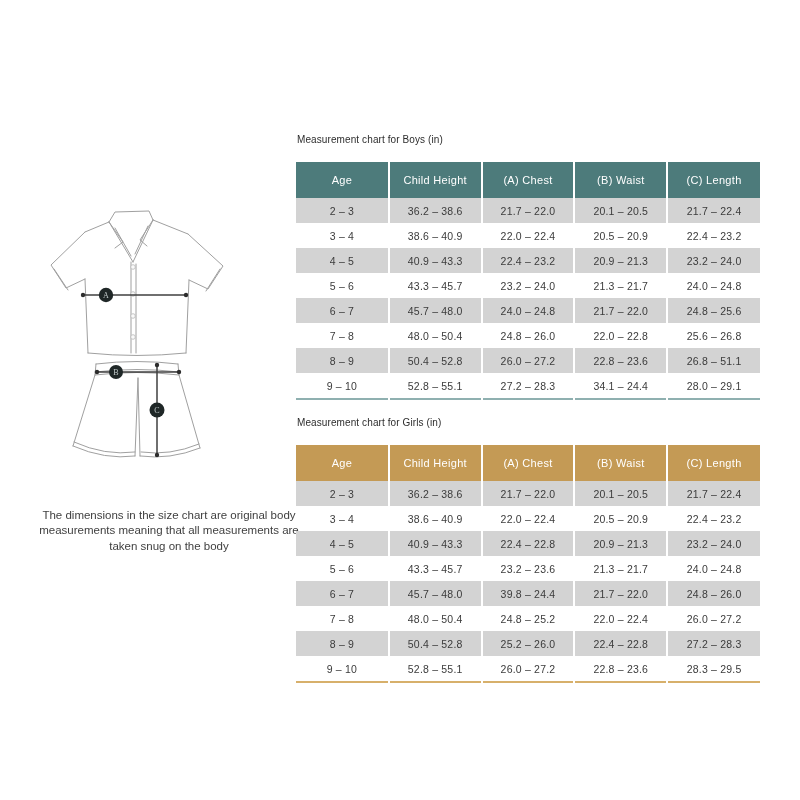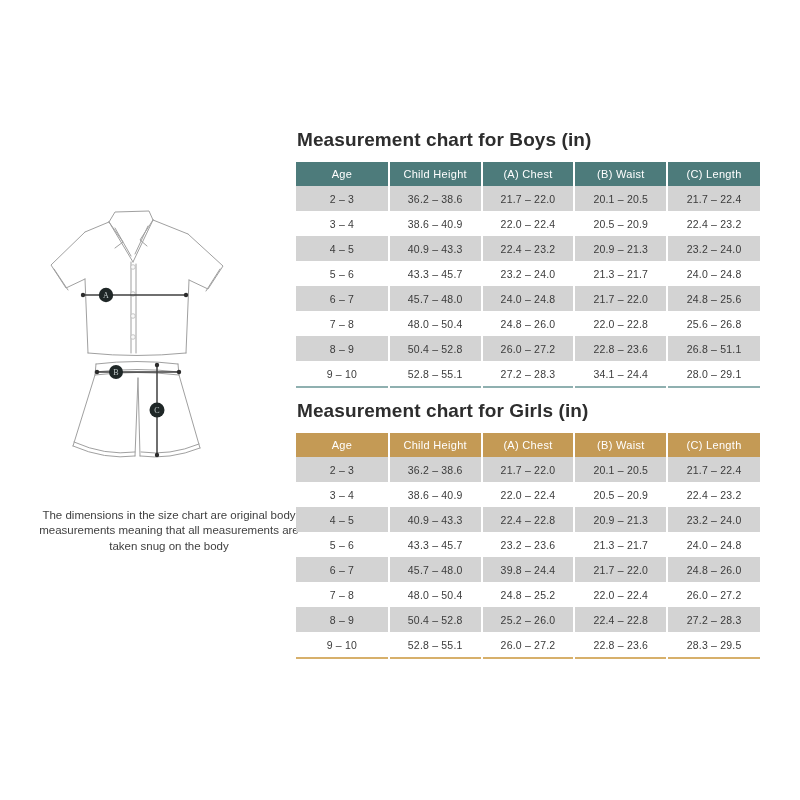--- a/index.html
+++ b/index.html
@@ -7,29 +7,29 @@
     position:relative;width:800px;height:800px;background:#ffffff;overflow:hidden;
     font-family:"Liberation Sans",sans-serif;
   }
   .figure-wrap{position:absolute;left:45px;top:208px;width:230px;height:276px;}
   .note{
     position:absolute;left:26px;top:496px;width:262px;text-align:center;
     font-size:11.5px;line-height:1.33;color:#3f3f3f;margin:12px;
   }
   .charts{position:absolute;left:296px;top:131px;width:464px;}
   .chart-title{
-    font-size:19px;font-weight:700;color:#2d2d2d;margin:0 0 13px 1px;
+    font-size:10px;font-weight:400;color:#2d2d2d;margin:0 0 13px 1px;
     line-height:18px;letter-spacing:.1px;
   }
   .girls-section{margin-top:14px;}
   table.size-table{
     width:100%;border-collapse:collapse;table-layout:fixed;
   }
   table.size-table th{
-    height:24px;font-size:11px;font-weight:400;color:#ffffff;
+    height:36px;font-size:11px;font-weight:400;color:#ffffff;
     text-align:center;letter-spacing:.3px;padding:0;
   }
   table.size-table td{
     height:25px;font-size:10.5px;color:#3b3b3b;text-align:center;
     letter-spacing:.2px;padding:0;
   }
   table.size-table th:not(:last-child),
   table.size-table td:not(:last-child){border-right:2px solid #ffffff;}
   table.size-table tbody tr:nth-child(odd) td{background:#d3d3d3;}
   table.boys th{background:#4d7b7b;}

